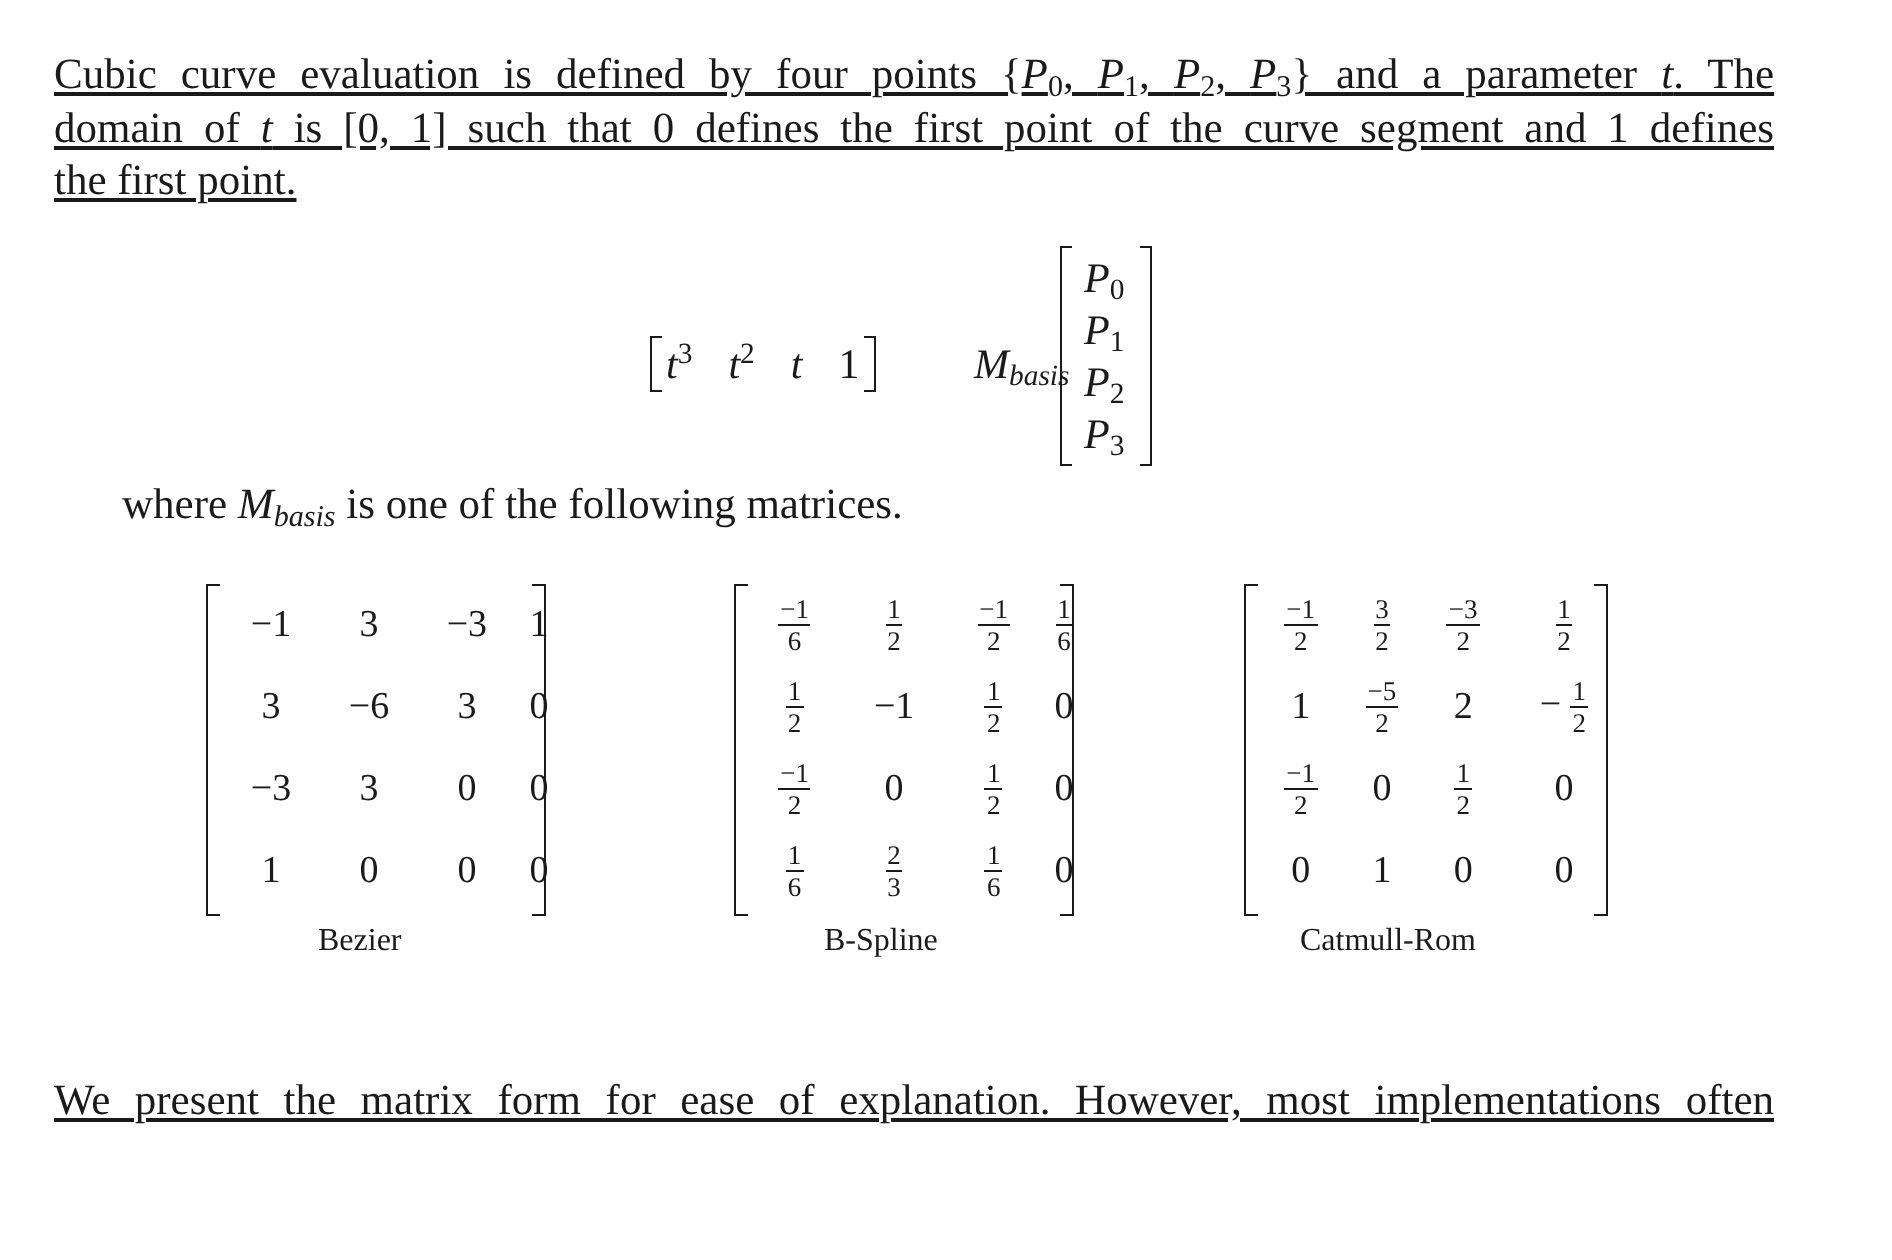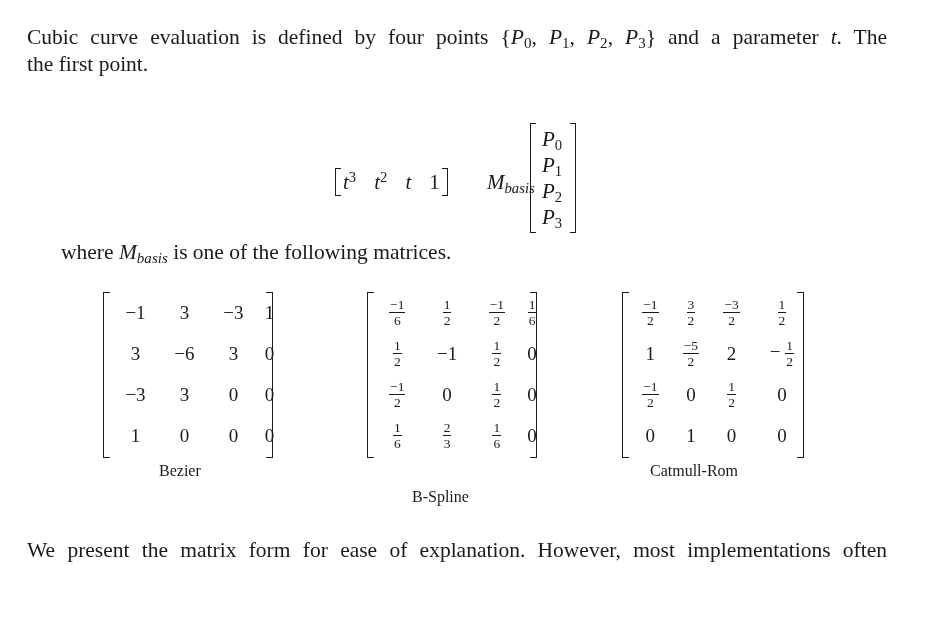--- a/index.html
+++ b/index.html
@@ -6,34 +6,34 @@
   body {
     width: 946px; height: 630px; position: relative; overflow: hidden;
     font-family: "DejaVu Serif", "Liberation Serif", serif;
     color: #1a1a1a;
   }
   .para {
     position: absolute; left: 27px; width: 860px;
     font-family: "Liberation Serif", "DejaVu Serif", serif;
     font-size: 21.5px; line-height: 26.5px; text-align: justify;
   }
-  .para .line { display: block; white-space: nowrap; }
+  .para .line { display: block; white-space: nowrap; text-decoration: underline; }
   .para .line.j { text-align: justify; text-align-last: justify; }
   i.m { font-style: italic; }
   sub { font-size: 70%; vertical-align: -0.25em; line-height: 0; }
   sup { font-size: 70%; vertical-align: 0.5em; line-height: 0; }
 
   #p1 { top: 24px; }
   #p2 { top: 239px; left: 61px; width: auto; }
   #p3 { top: 537px; }
 
   
   .eq { position: absolute; left: 325px; top: 123px; height: 110px; width: 260px;
         font-family: "Liberation Serif", "DejaVu Serif", serif; font-size: 21px; }
-  .rowvec { position: absolute; left: 10px; top: 45px; white-space: nowrap; }
+  .rowvec { position: absolute; left: 0; top: 45px; white-space: nowrap; }
   .rowvec .br { display: inline-block; border: 1.6px solid #1a1a1a; width: 5px; height: 26px; vertical-align: -7px; }
   .rowvec .br.l { border-right: none; }
   .rowvec .br.r { border-left: none; }
   .rowvec .cell { display: inline-block; margin: 0 9px; }
   .mbasis { position: absolute; left: 152px; top: 47px; white-space: nowrap; margin-left: 10px; }
   .colvec { position: absolute; left: 205px; top: 2px; width: 46px; height: 106px;
             border: 1.6px solid #1a1a1a; border-left: none; border-right: none; }
   .colvec::before, .colvec::after { content: ""; position: absolute; top: -1.6px; bottom: -1.6px; width: 5px; border: 1.6px solid #1a1a1a; }
   .colvec::before { left: 0; border-right: none; }
   .colvec::after { right: 0; border-left: none; }
@@ -51,33 +51,34 @@
   .frac { display: inline-flex; flex-direction: column; align-items: center; font-size: 13.5px; line-height: 13px; vertical-align: middle; }
   .frac .num { border-bottom: 1px solid #1a1a1a; padding: 0 1px 1px; }
   .frac .den { padding-top: 1px; }
 
   #m-bezier { left: 103px; width: 170px; }
   #m-bspline { left: 367px; width: 170px; }
   #m-catmull { left: 622px; width: 182px; }
 
   .caption { position: absolute; top: 462px; font-family: Liberation Serif, serif; font-size: 16px; }
   #cap-bezier { left: 159px; }
-  #cap-bspline { left: 412px; margin-top: 26px; }
+  #cap-bspline { left: 412px; }
   #cap-catmull { left: 650px; }
 
   .inline-br { display: inline-block; width: 4px; height: 26px; border: 1.4px solid #1a1a1a; vertical-align: -7px; }
   .inline-br.l { border-right: none; margin-right: 2px; }
   .inline-br.r { border-left: none; margin-left: 2px; }
   .sp { display: inline-block; width: 12px; }
 </style>
 </head>
 <body>
 
 <div class="para" id="p1">
   <span class="line j"><span>Cubic curve evaluation is defined by four points {</span><i class="m">P</i><sub>0</sub>, <i class="m">P</i><sub>1</sub>, <i class="m">P</i><sub>2</sub>, <i class="m">P</i><sub>3</sub><span>} and a parameter </span><i class="m">t</i><span>. The</span></span>
+  <span class="line j"><span>domain of </span><i class="m">t</i><span> is [0, 1] such that 0 defines the first point of the curve segment and 1 defines</span></span>
   <span class="line">the first point.</span>
 </div>
 
 <div class="eq">
   <div class="rowvec">
     <span class="br l"></span><span class="cell" style="margin-left:2px"><i class="m">t</i><sup>3</sup></span><span class="cell"><i class="m">t</i><sup>2</sup></span><span class="cell"><i class="m">t</i></span><span class="cell" style="margin-right:2px">1</span><span class="br r"></span>
   </div>
   <div class="mbasis"><i class="m">M</i><sub><i>basis</i></sub></div>
   <div class="colvec">
     <span class="p" style="top:2px"><span>P</span><sub style="font-style:normal">0</sub></span>

